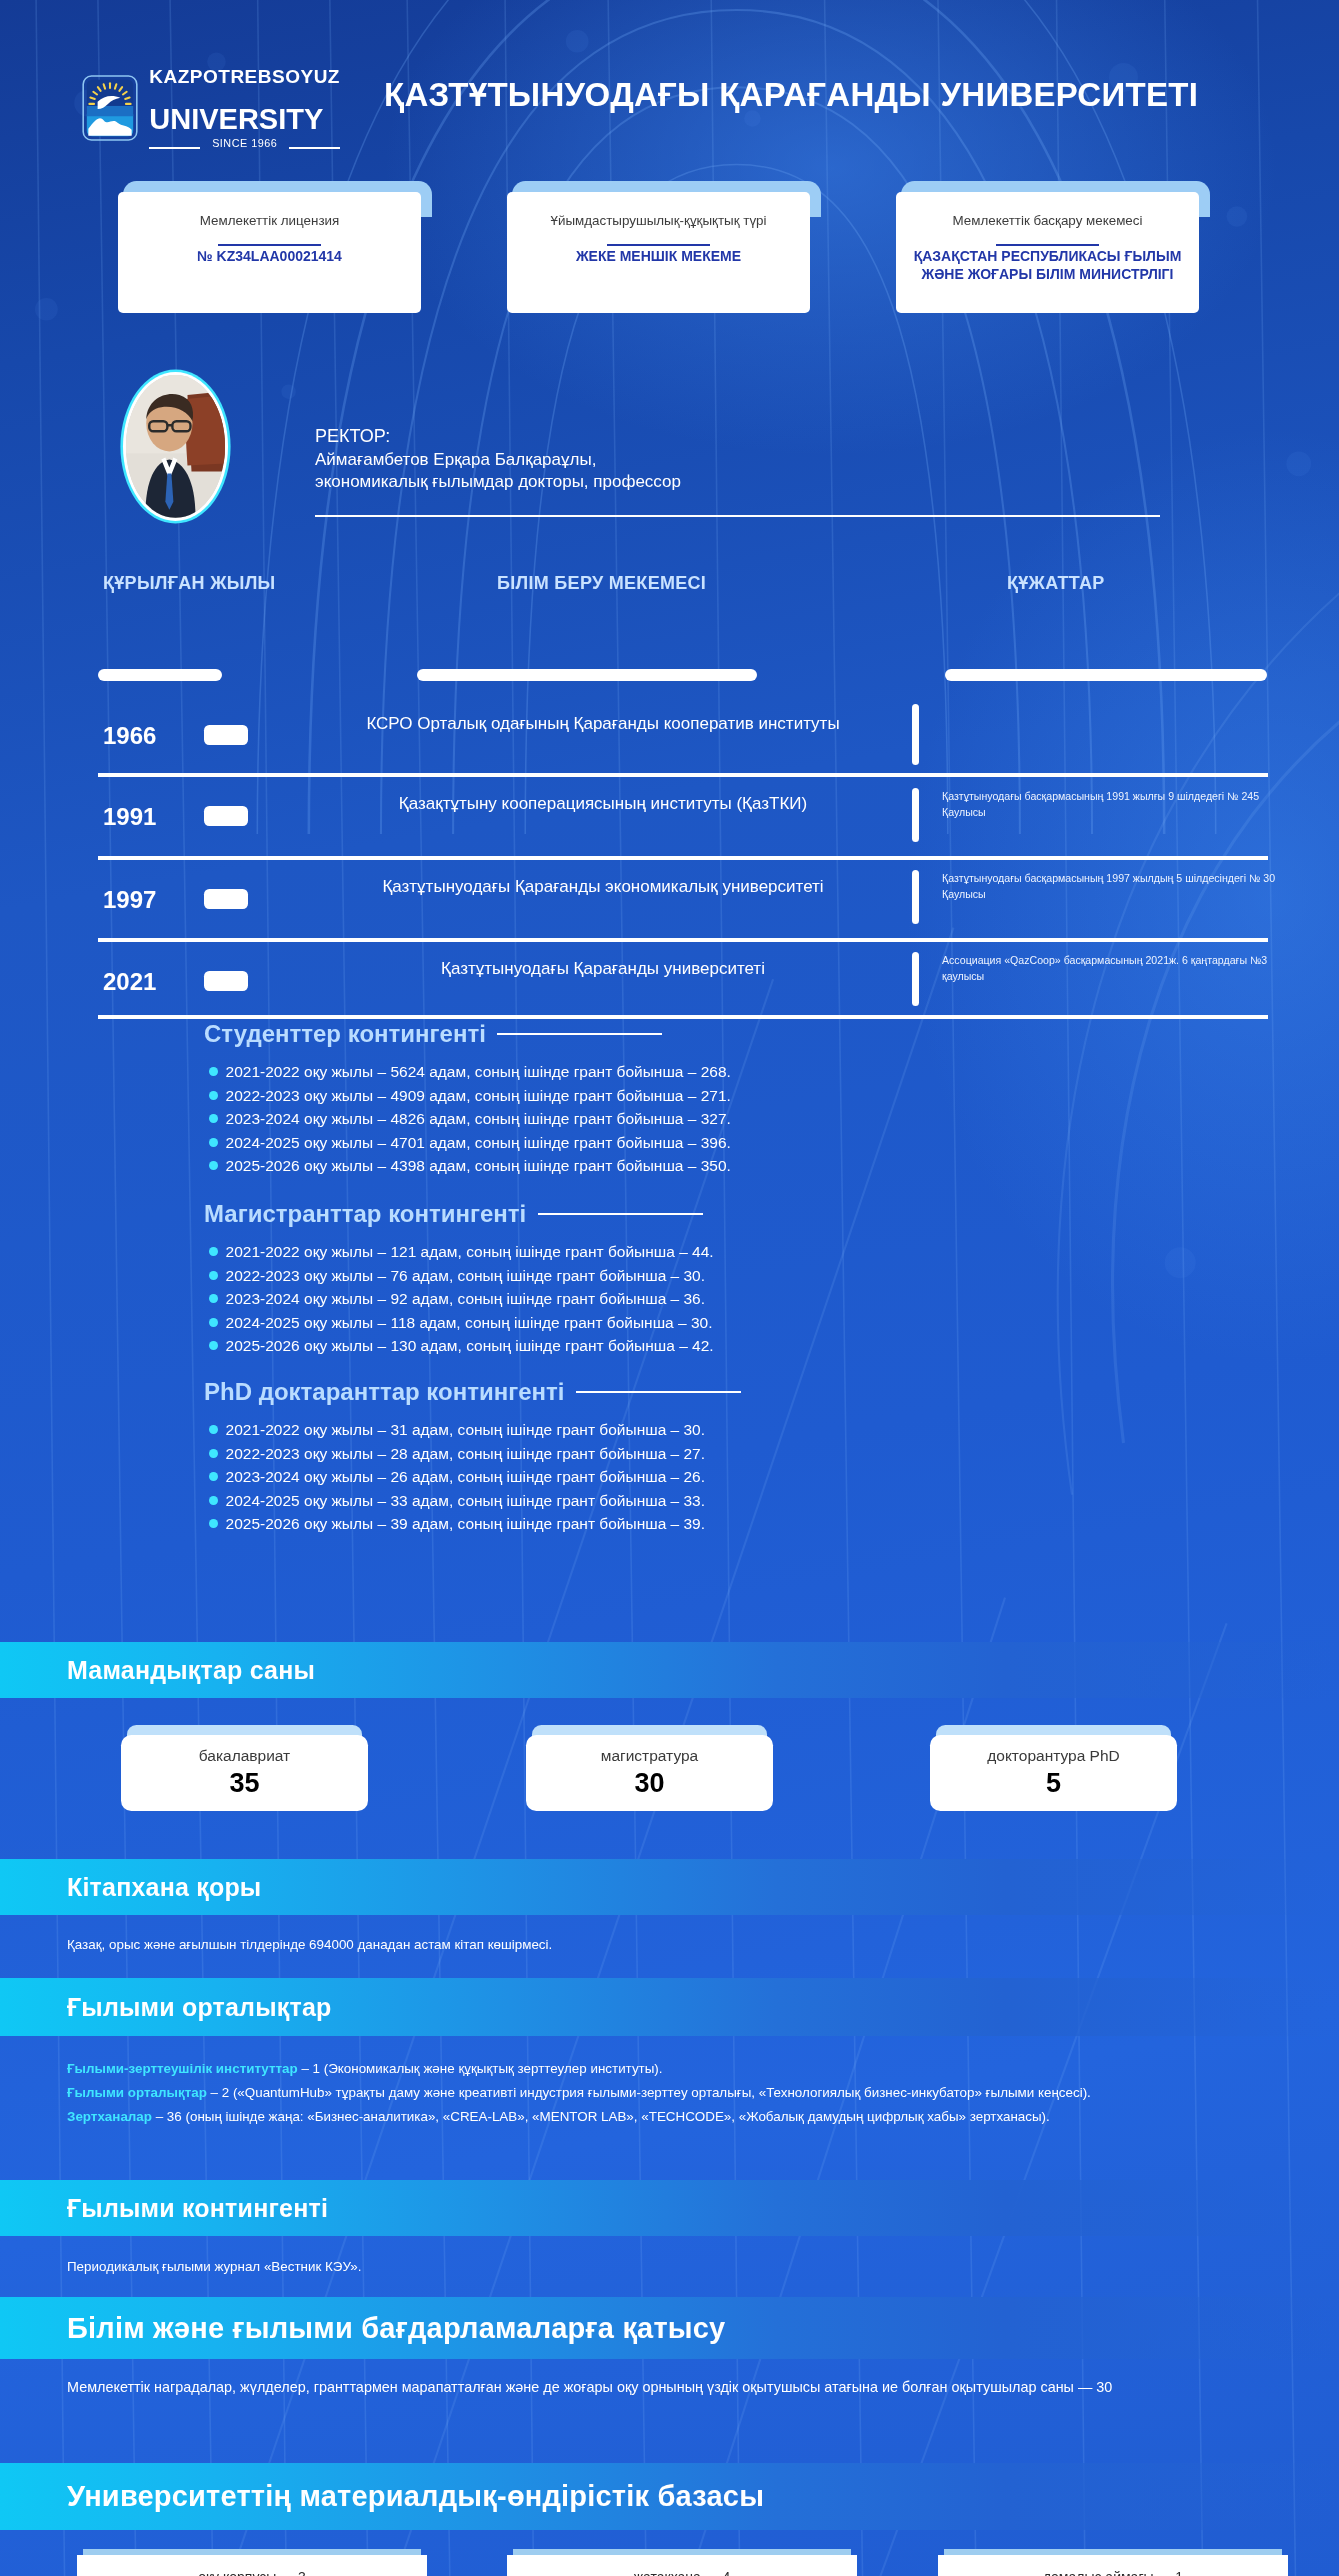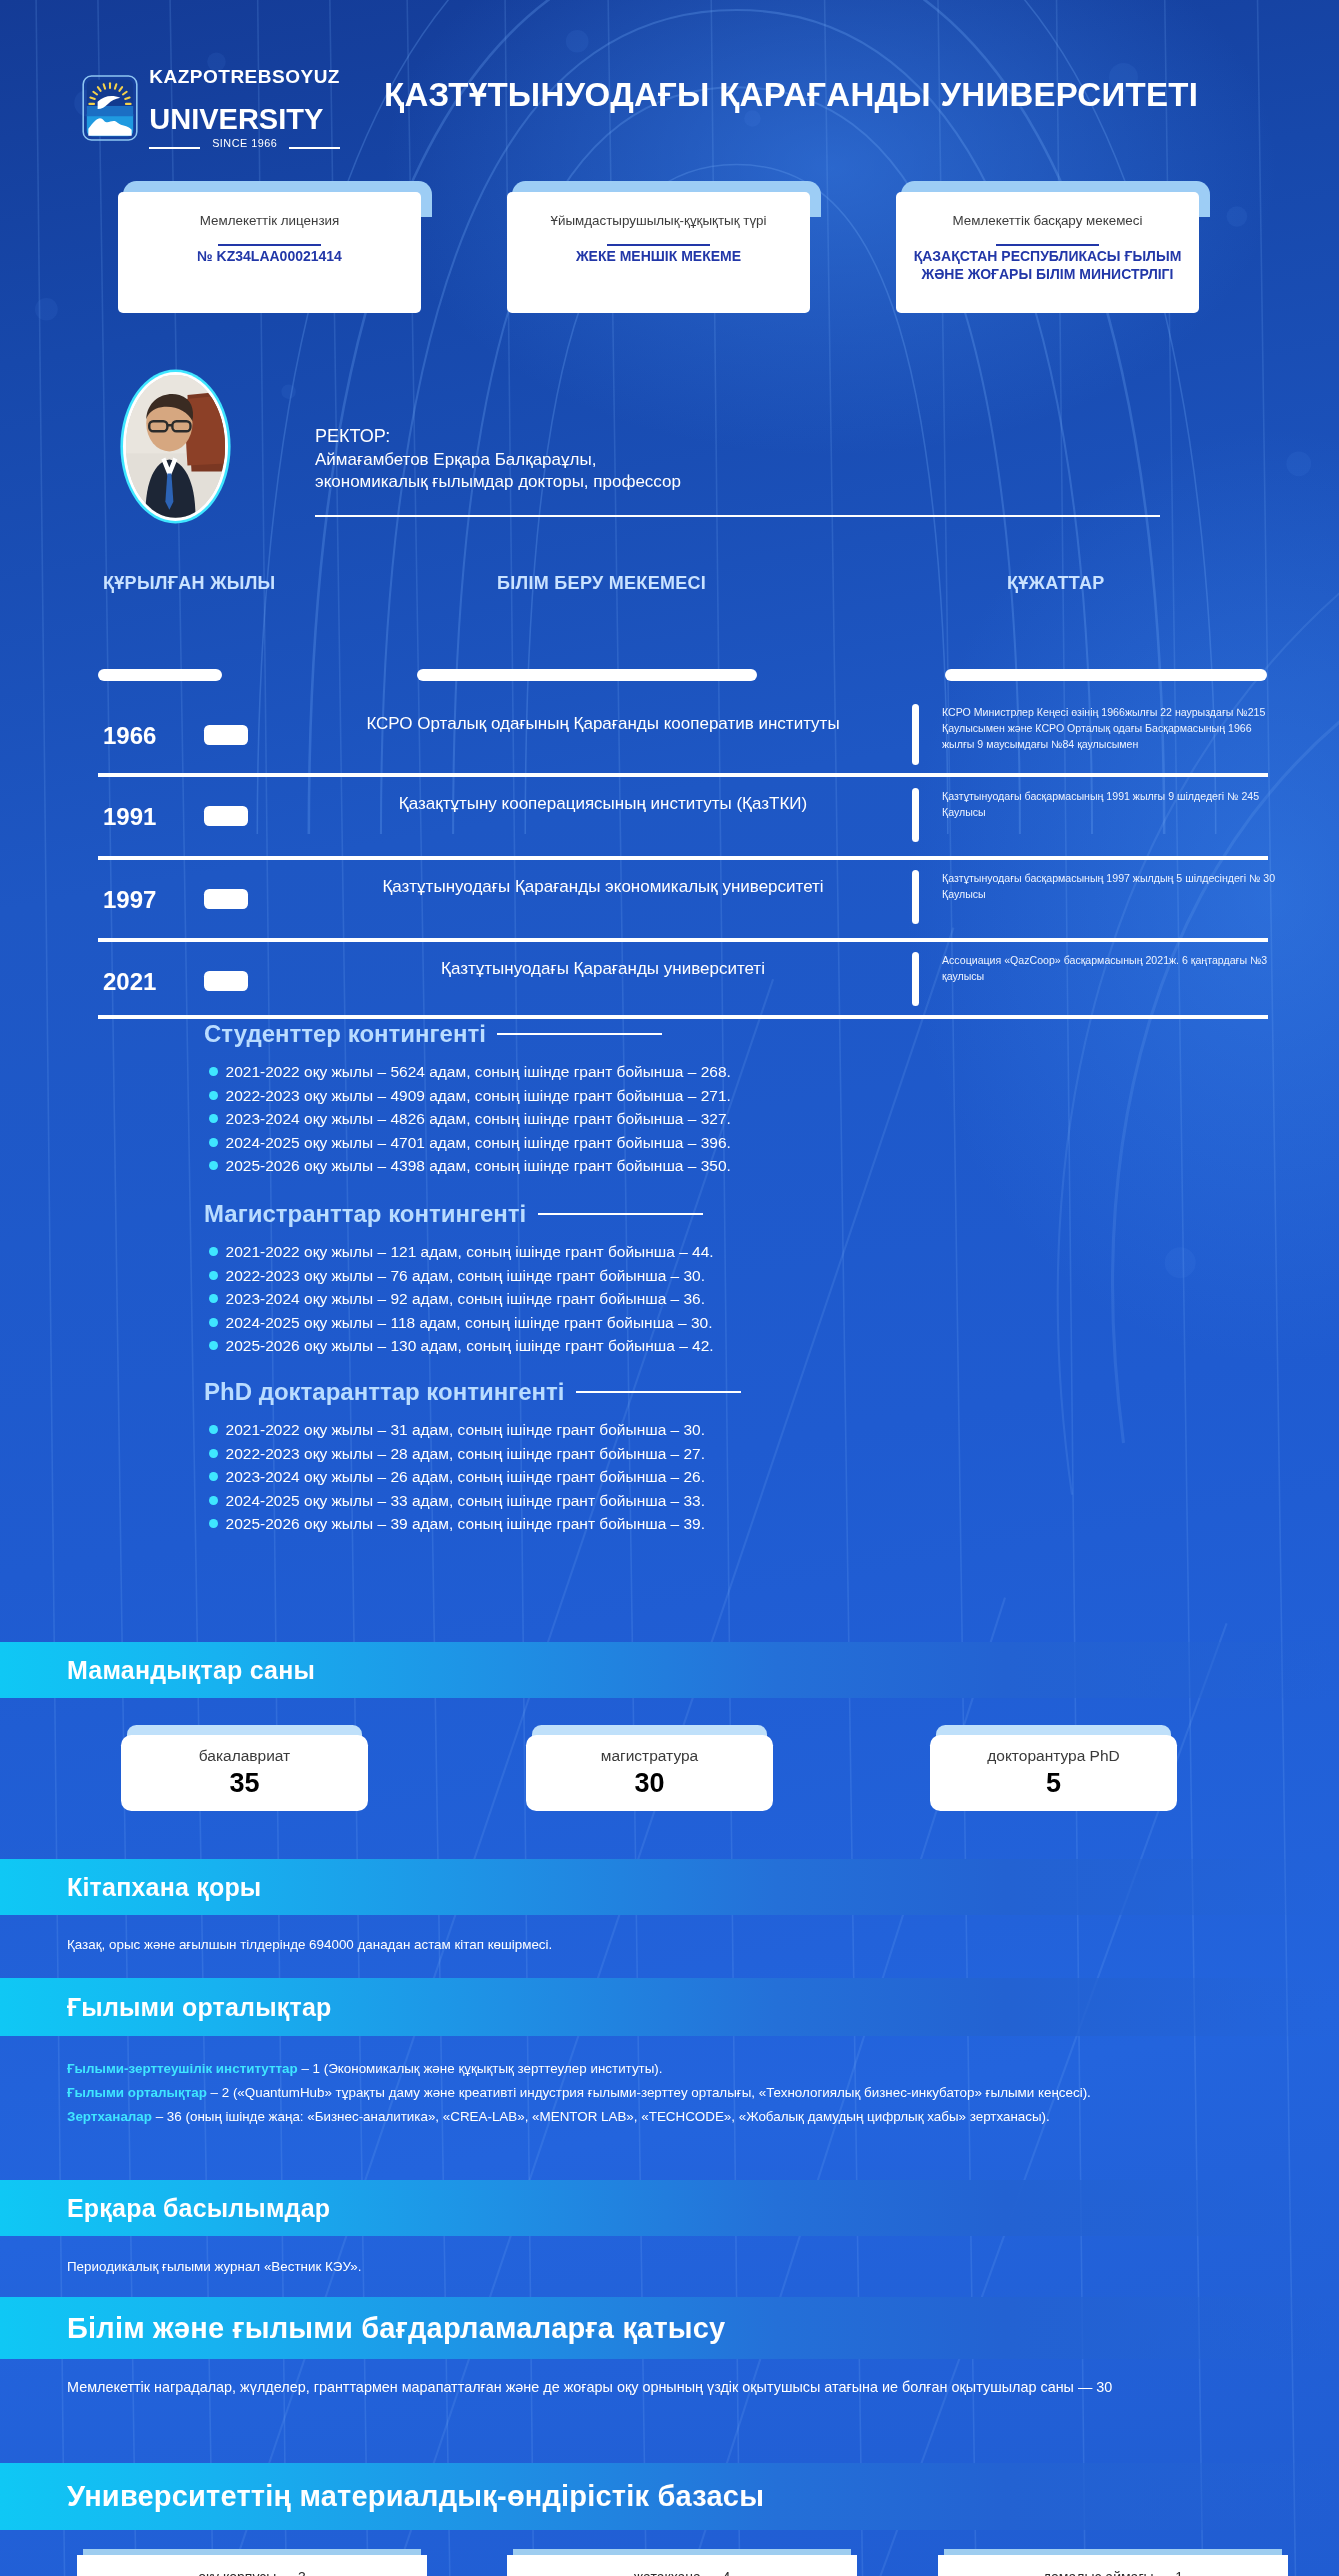--- a/index.html
+++ b/index.html
@@ -342,21 +342,20 @@
 
     <div class="bar b1"></div>
     <div class="bar b2"></div>
     <div class="bar b3"></div>
 
     <div class="trow" style="top:133px;height:83px;">
       <div class="year" style="top:27px;">1966</div>
       <div class="pill" style="top:30px;"></div>
       <div class="inst" style="top:16.5px;">КСРО Орталық одағының Қарағанды кооператив институты</div>
       <div class="docbar" style="top:9.3px;height:61px;"></div>
-      <div class="doc" style="top:9.3px;">КСРО Министрлер Кеңесі өзінің 1966жылғы 22 наурыздағы №215 Қаулысымен және КСРО Орталық одағы Басқармасының 1966 жылғы 9 маусымдағы №84 қаулысымен</div>
     </div>
     <div class="sep" style="top:211px;"></div>
 
     <div class="trow" style="top:216px;height:80px;">
       <div class="year" style="top:25px;">1991</div>
       <div class="pill" style="top:28px;"></div>
       <div class="inst" style="top:14.4px;">Қазақтұтыну кооперациясының институты (ҚазТКИ)</div>
       <div class="docbar" style="top:10.3px;height:54px;"></div>
       <div class="doc" style="top:10.3px;">Қазтұтынуодағы басқармасының 1991 жылғы 9 шілдедегі № 245 Қаулысы</div>
     </div>
@@ -462,21 +461,21 @@
     </div>
     <div>
       <span class="lead">Ғылыми орталықтар</span><span> – 2 («QuantumHub» тұрақты даму және креативті индустрия ғылыми-зерттеу орталығы, «Технологиялық бизнес-инкубатор» ғылыми кеңсесі).</span>
     </div>
     <div>
       <span class="lead">Зертханалар</span><span> – 36 (оның ішінде жаңа: «Бизнес-аналитика», «CREA-LAB», «MENTOR LAB», «TECHCODE», «Жобалық дамудың цифрлық хабы» зертханасы).</span>
     </div>
   </div>
 
   <div class="band small" style="top:2180px;height:56px;">
-    <span class="label">Ерқара басылымдар</span>
+    <span class="label">Ғылыми контингенті</span>
   </div>
   <div class="para" style="top:2255px;">Периодикалық ғылыми журнал «Вестник КЭУ».</div>
 
   <div class="band big" style="top:2297px;height:62px;">
     <span class="label">Білім және ғылыми бағдарламаларға қатысу</span>
   </div>
   <div class="para mid" style="top:2375px;width:1082px;">Мемлекеттік наградалар, жүлделер, гранттармен марапатталған және де жоғары оқу орнының үздік оқытушысы атағына ие болған оқытушылар саны — 30</div>
 
   <div class="band big" style="top:2463px;height:67px;">
     <span class="label">Университеттің материалдық-өндірістік базасы</span>

